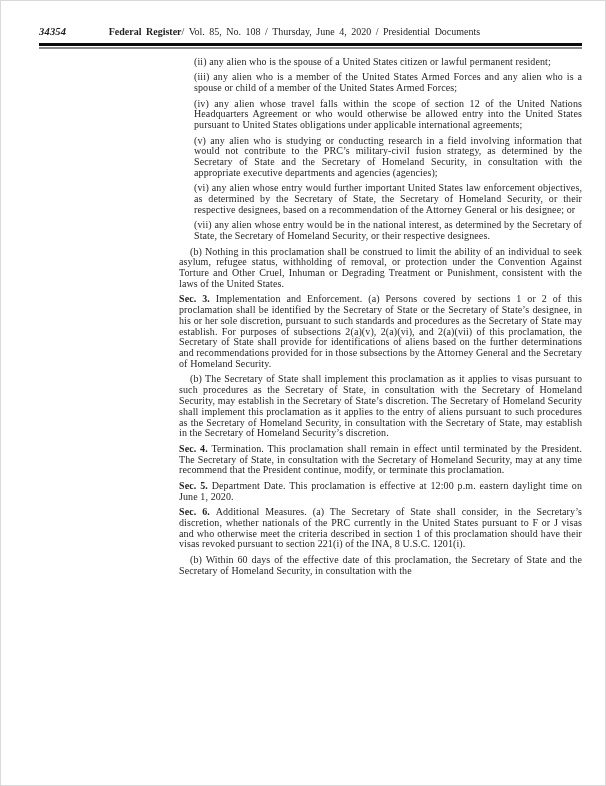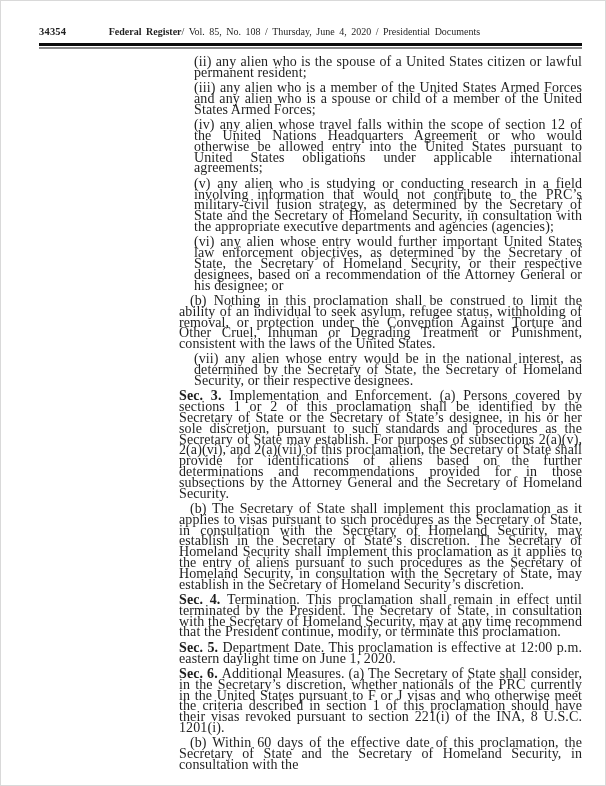--- a/index.html
+++ b/index.html
@@ -23,20 +23,21 @@
     top: 25px;
     left: 38px;
     right: 25px;
     font-size: 10px;
     white-space: nowrap;
   }
   .pagenum {
     font-weight: bold;
     font-size: 10.5px;
     letter-spacing: 0.2px;
+    font-style: italic;
   }
   .header-title {
     margin-left: 40px;
     word-spacing: 2px;
     text-align: right;
   }
   .journal-bold {
     font-weight: bold;
   }
   .rule {
@@ -55,21 +56,21 @@
     margin-top: 1.6px;
   }
   .body-col {
     position: absolute;
     top: 56px;
     left: 178px;
     width: 403px;
   }
   .para {
     margin: 0 0 4.6px 0;
-    font-size: 14px;
+    font-size: 10px;
     line-height: 10.8px;
     text-align: justify;
     letter-spacing: 0.1px;
   }
   .para.item {
     margin-left: 15px;
   }
   .para.indent {
     text-indent: 11px;
   }
@@ -92,22 +93,22 @@
     <div class="rule-thick"></div>
     <div class="rule-thin"></div>
   </div>
 
   <div class="body-col">
       <p class="para item"><span class="run-regular">(ii) any alien who is the spouse of a United States citizen or lawful permanent resident;</span></p>
       <p class="para item"><span class="run-regular">(iii) any alien who is a member of the United States Armed Forces and any alien who is a spouse or child of a member of the United States Armed Forces;</span></p>
       <p class="para item"><span class="run-regular">(iv) any alien whose travel falls within the scope of section 12 of the United Nations Headquarters Agreement or who would otherwise be allowed entry into the United States pursuant to United States obligations under applicable international agreements;</span></p>
       <p class="para item"><span class="run-regular">(v) any alien who is studying or conducting research in a field involving information that would not contribute to the PRC’s military-civil fusion strategy, as determined by the Secretary of State and the Secretary of Homeland Security, in consultation with the appropriate executive departments and agencies (agencies);</span></p>
       <p class="para item"><span class="run-regular">(vi) any alien whose entry would further important United States law enforcement objectives, as determined by the Secretary of State, the Secretary of Homeland Security, or their respective designees, based on a recommendation of the Attorney General or his designee; or</span></p>
+      <p class="para item"><span class="run-regular">(vii) any alien whose entry would be in the national interest, as determined by the Secretary of State, the Secretary of Homeland Security, or their respective designees.</span></p>
       <p class="para indent"><span class="run-regular">(b) Nothing in this proclamation shall be construed to limit the ability of an individual to seek asylum, refugee status, withholding of removal, or protection under the Convention Against Torture and Other Cruel, Inhuman or Degrading Treatment or Punishment, consistent with the laws of the United States.</span></p>
-      <p class="para item"><span class="run-regular">(vii) any alien whose entry would be in the national interest, as determined by the Secretary of State, the Secretary of Homeland Security, or their respective designees.</span></p>
       <p class="para section"><span class="run-bold">Sec. 3. </span><span class="run-italic">Implementation and Enforcement.</span><span class="run-regular"> (a) Persons covered by sections 1 or 2 of this proclamation shall be identified by the Secretary of State or the Secretary of State’s designee, in his or her sole discretion, pursuant to such standards and procedures as the Secretary of State may establish. For purposes of subsections 2(a)(v), 2(a)(vi), and 2(a)(vii) of this proclamation, the Secretary of State shall provide for identifications of aliens based on the further determinations and recommendations provided for in those subsections by the Attorney General and the Secretary of Homeland Security.</span></p>
       <p class="para indent"><span class="run-regular">(b) The Secretary of State shall implement this proclamation as it applies to visas pursuant to such procedures as the Secretary of State, in consultation with the Secretary of Homeland Security, may establish in the Secretary of State’s discretion. The Secretary of Homeland Security shall implement this proclamation as it applies to the entry of aliens pursuant to such procedures as the Secretary of Homeland Security, in consultation with the Secretary of State, may establish in the Secretary of Homeland Security’s discretion.</span></p>
       <p class="para section"><span class="run-bold">Sec. 4. </span><span class="run-italic">Termination.</span><span class="run-regular"> This proclamation shall remain in effect until terminated by the President. The Secretary of State, in consultation with the Secretary of Homeland Security, may at any time recommend that the President continue, modify, or terminate this proclamation.</span></p>
       <p class="para section"><span class="run-bold">Sec. 5. </span><span class="run-italic">Department Date.</span><span class="run-regular"> This proclamation is effective at 12:00 p.m. eastern daylight time on June 1, 2020.</span></p>
       <p class="para section"><span class="run-bold">Sec. 6. </span><span class="run-italic">Additional Measures.</span><span class="run-regular"> (a) The Secretary of State shall consider, in the Secretary’s discretion, whether nationals of the PRC currently in the United States pursuant to F or J visas and who otherwise meet the criteria described in section 1 of this proclamation should have their visas revoked pursuant to section 221(i) of the INA, 8 U.S.C. 1201(i).</span></p>
       <p class="para indent"><span class="run-regular">(b) Within 60 days of the effective date of this proclamation, the Secretary of State and the Secretary of Homeland Security, in consultation with the</span></p>
     </div>
 
 </div>
 

